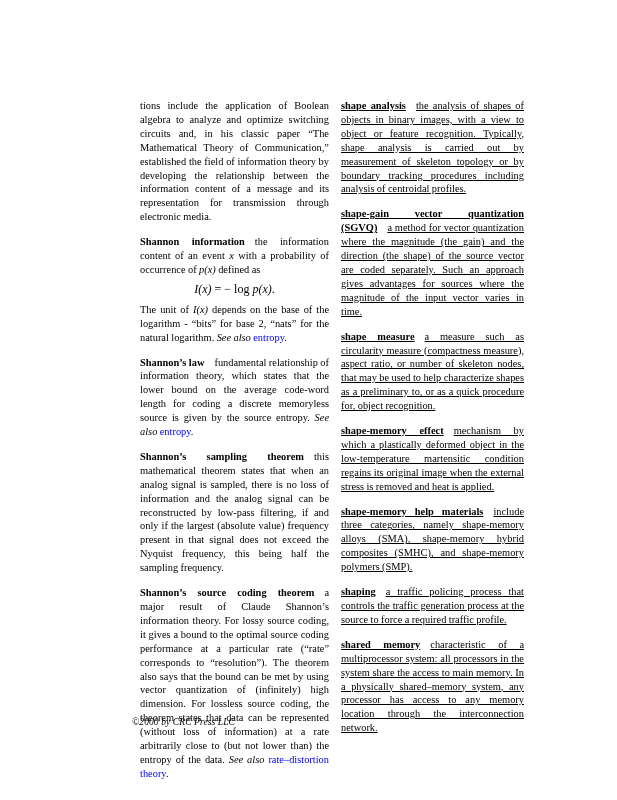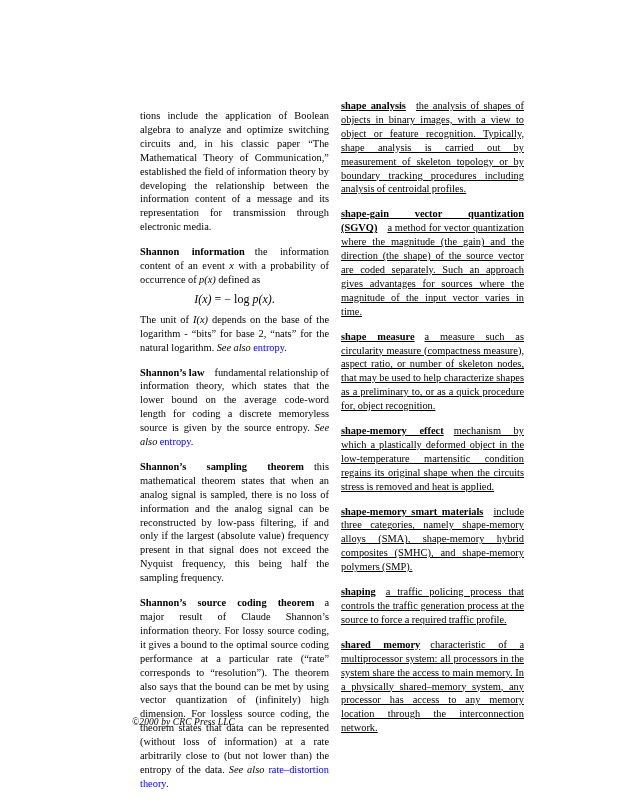--- a/index.html
+++ b/index.html
@@ -12,21 +12,21 @@
     color: #000000;
   }
   .content {
     position: absolute;
     left: 140px; top: 99px;
     width: 384px;
     display: flex;
     gap: 12px;
   }
   .col { font-size: 10.4px; line-height: 13.9px; }
-  .col-left  { width: 189px; margin-top: 10px; }
+  .col-left  { width: 189px; }
   .col-right { width: 183px; text-decoration: underline; }
   .entry { margin-bottom: 11px; }
   .entry:last-child { margin-bottom: 0; }
   .para {
     text-align: justify;
     hyphens: auto; -webkit-hyphens: auto;
     word-spacing: -0.2px;
   }
   .term { font-weight: 700; margin-right: 10px; }
   .it { font-style: italic; }
@@ -71,24 +71,24 @@
       <div class="entry">
         <div class="para"><span class="term">shape analysis</span><span>the analysis of shapes of objects in binary images, with a view to object or feature recognition. Typically, shape analysis is carried out by measurement of skeleton topology or by boundary tracking procedures including analysis of centroidal profiles.</span></div>
       </div>
       <div class="entry">
         <div class="para"><span class="term">shape-gain vector quantization (SGVQ)</span><span>a method for vector quantization where the magnitude (the gain) and the direction (the shape) of the source vector are coded separately. Such an approach gives advantages for sources where the magnitude of the input vector varies in time.</span></div>
       </div>
       <div class="entry">
         <div class="para"><span class="term">shape measure</span><span>a measure such as circularity measure (compactness measure), aspect ratio, or number of skeleton nodes, that may be used to help characterize shapes as a preliminary to, or as a quick procedure for, object recognition.</span></div>
       </div>
       <div class="entry">
-        <div class="para"><span class="term">shape-memory effect</span><span>mechanism by which a plastically deformed object in the low-temperature martensitic condition regains its original shape when the circuits stress is removed and heat is applied.</span></div>
+        <div class="para"><span class="term">shape-memory effect</span><span>mechanism by which a plastically deformed object in the low-temperature martensitic condition regains its original image when the external stress is removed and heat is applied.</span></div>
       </div>
       <div class="entry">
-        <div class="para"><span class="term">shape-memory smart materials</span><span>include three categories, namely shape-memory alloys (SMA), shape-memory hybrid composites (SMHC), and shape-memory polymers (SMP).</span></div>
+        <div class="para"><span class="term">shape-memory help materials</span><span>include three categories, namely shape-memory alloys (SMA), shape-memory hybrid composites (SMHC), and shape-memory polymers (SMP).</span></div>
       </div>
       <div class="entry">
         <div class="para"><span class="term">shaping</span><span>a traffic policing process that controls the traffic generation process at the source to force a required traffic profile.</span></div>
       </div>
       <div class="entry">
         <div class="para"><span class="term">shared memory</span><span>characteristic of a multiprocessor system: all processors in the system share the access to main memory. In a physically shared–memory system, any processor has access to any memory location through the interconnection network.</span></div>
       </div>
     </div>
 </div>
 

